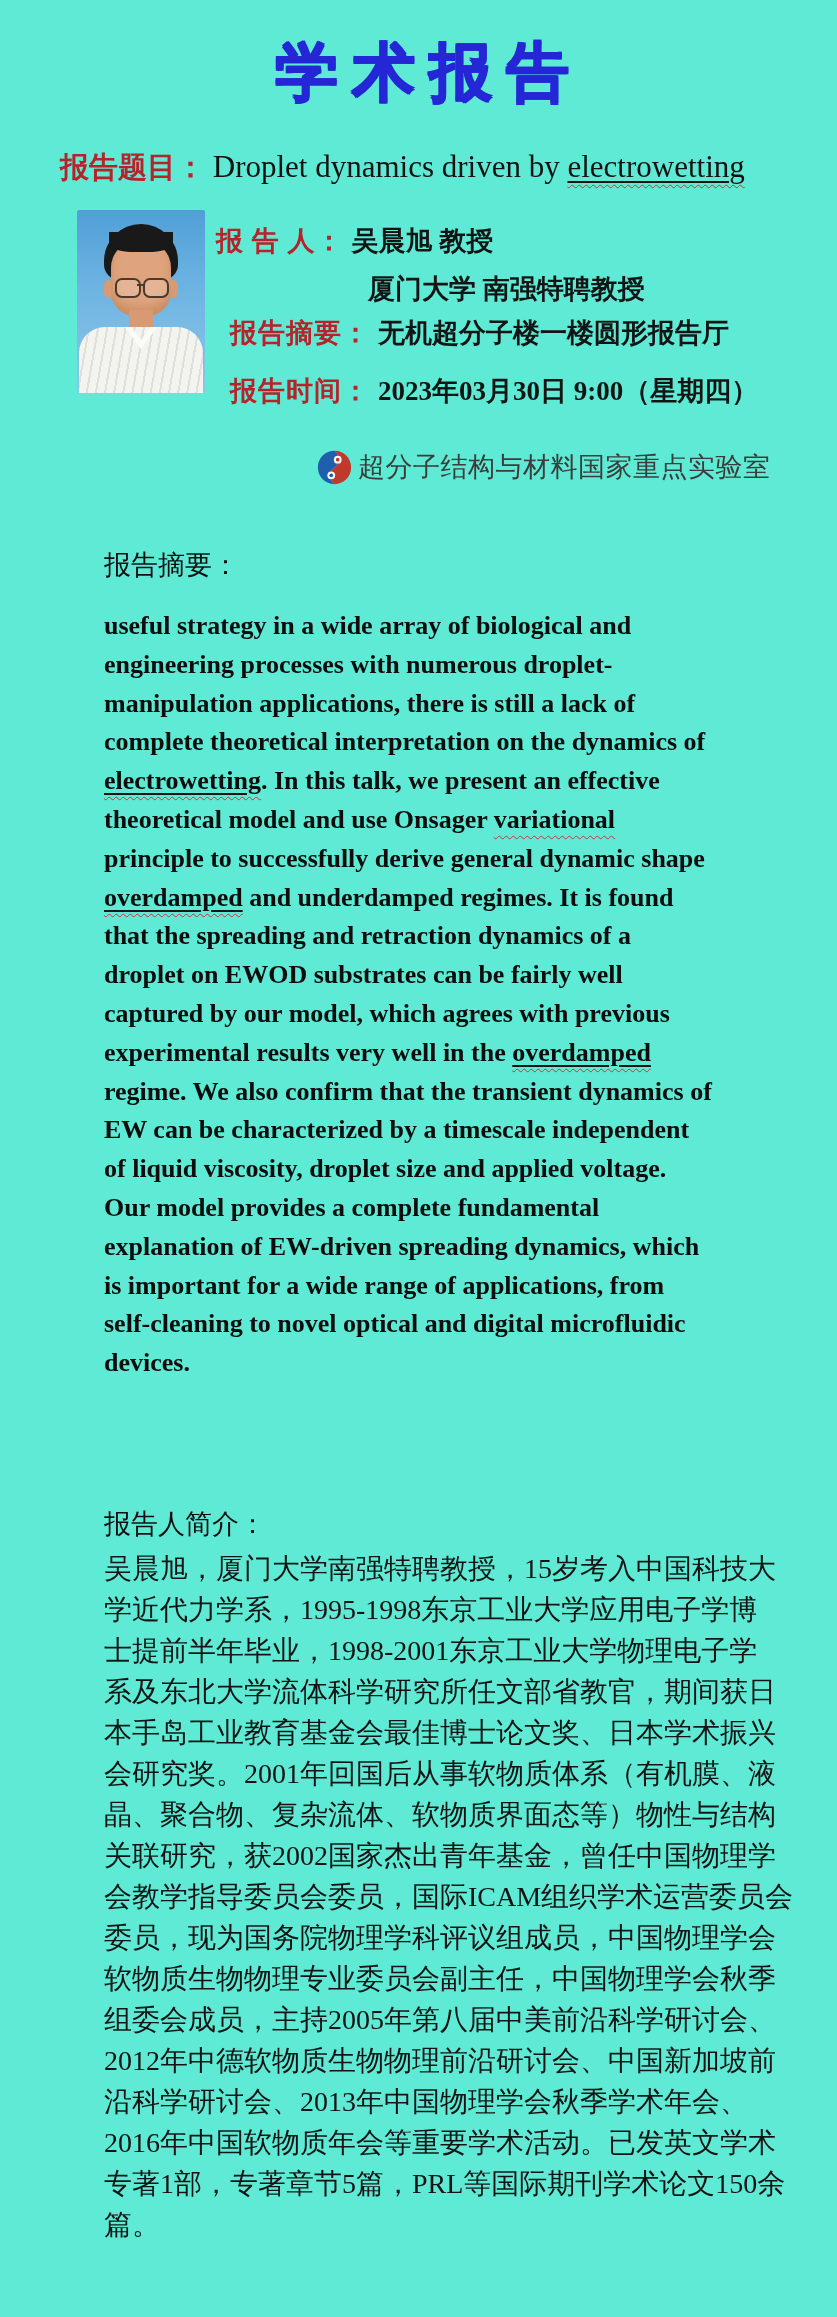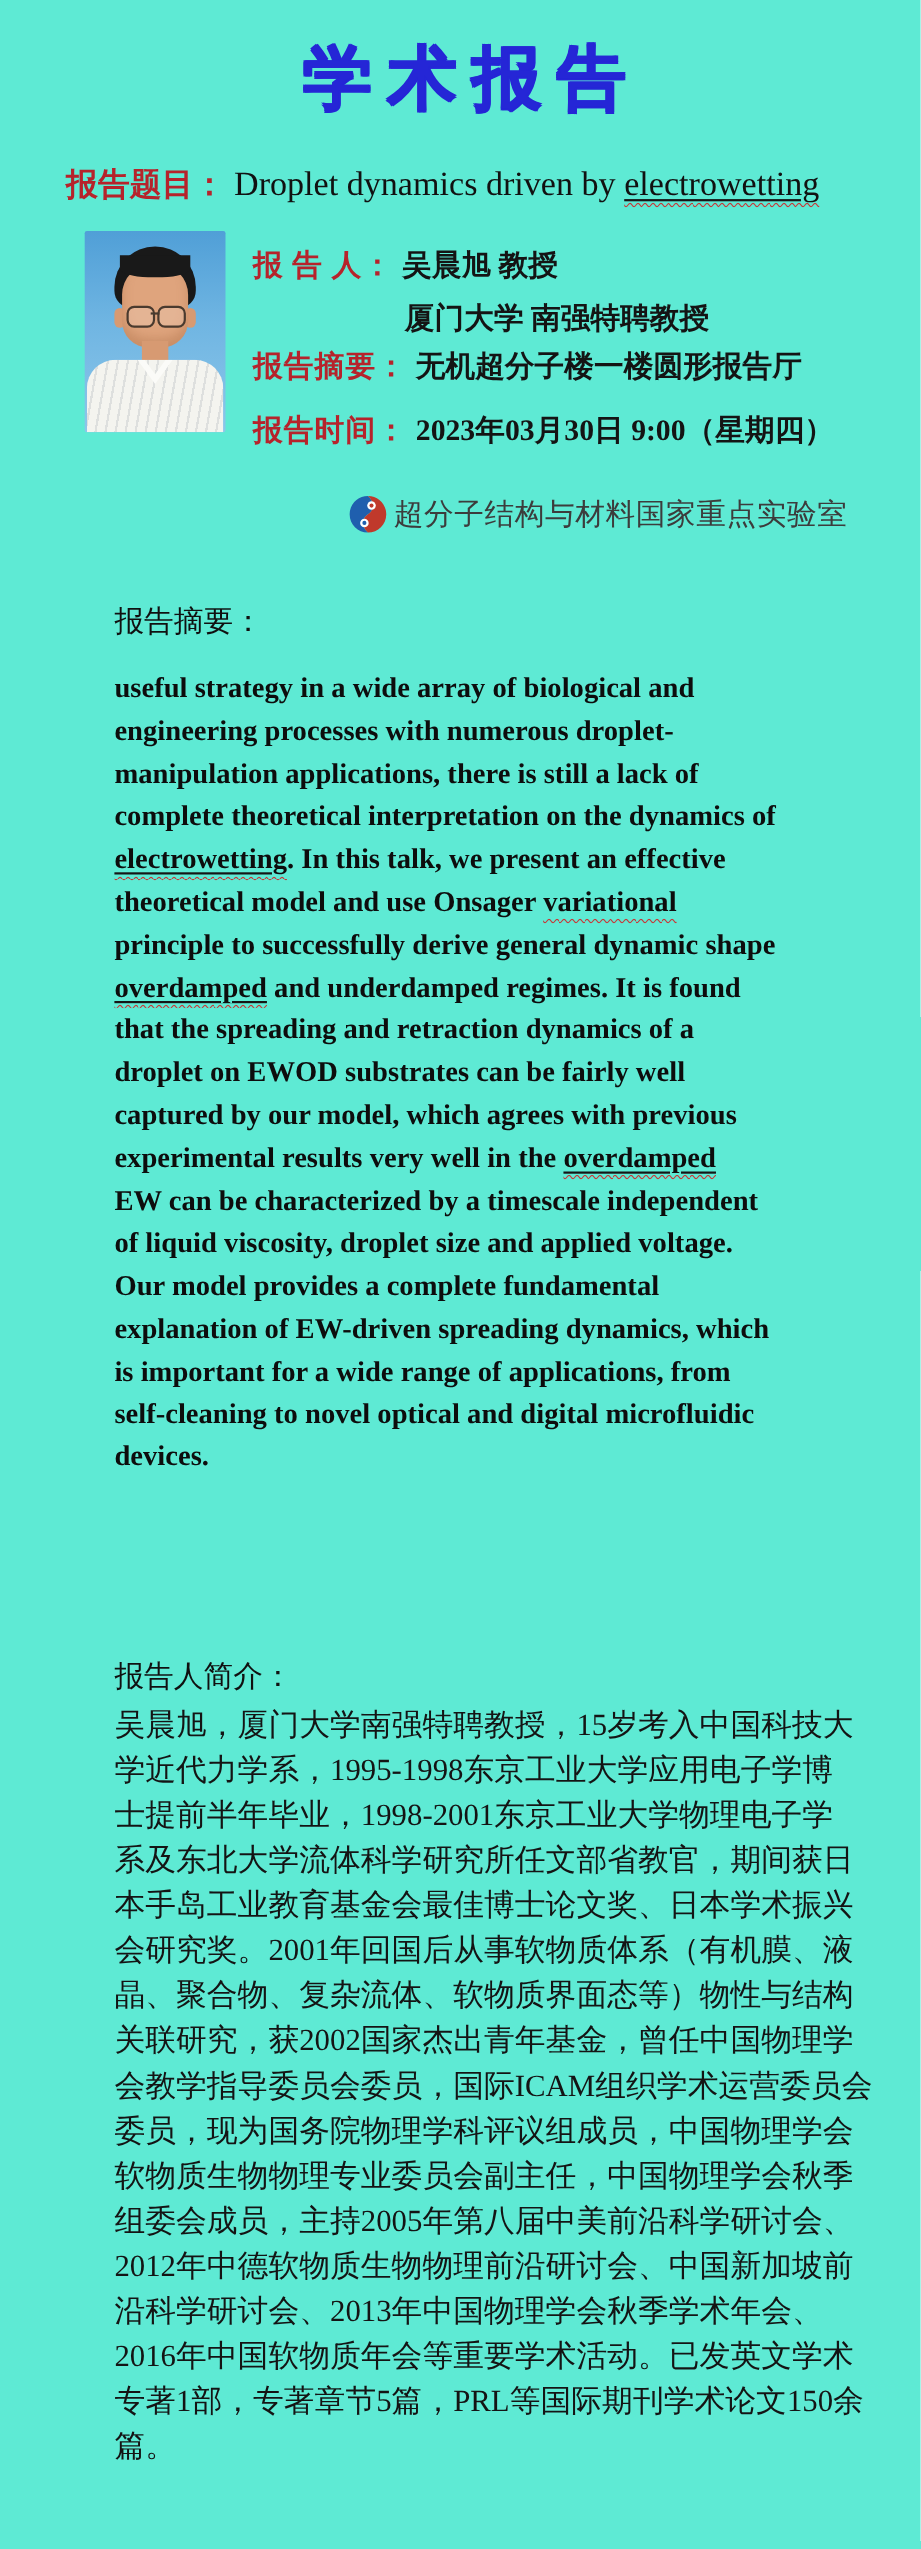--- a/index.html
+++ b/index.html
@@ -35,21 +35,21 @@
   .photo .neck{position:absolute;top:100px;left:52px;width:24px;height:22px;background:#d79a72;}
   .photo .shirt{position:absolute;bottom:0;left:2px;width:124px;height:66px;background:#f4f4ef;
     border-radius:26px 26px 0 0;
     background-image:repeating-linear-gradient(100deg,rgba(180,185,190,.35) 0 2px,transparent 2px 9px);}
   .photo .collar{position:absolute;bottom:44px;left:48px;width:32px;height:22px;background:#fbfbf8;
     clip-path:polygon(0 0,50% 100%,100% 0,80% 0,50% 60%,20% 0);}
 
   
   .info-row{position:absolute;white-space:nowrap;font-size:27px;line-height:34px;font-weight:bold;color:#141414;}
   .info-row .red-label{letter-spacing:1px;}
-  #row-speaker{left:230px;top:224px;}
+  #row-speaker{left:216px;top:224px;}
   #row-affil{left:368px;top:272px;}
   #row-location{left:230px;top:316px;}
   #row-time{left:230px;top:374px;}
   .info-val{margin-left:8px;}
 
   
   .lab-row{position:absolute;left:314px;top:449px;display:flex;align-items:center;}
   .lab-row svg{width:41px;height:37px;display:block;}
   .lab-name{font-size:27px;color:#3c3c3c;margin-left:3px;letter-spacing:.5px;line-height:37px;}
 
@@ -124,20 +124,21 @@
       <div class="abs-line"><span>manipulation applications, there is still a lack of</span></div>
       <div class="abs-line"><span>complete theoretical interpretation on the dynamics of</span></div>
       <div class="abs-line"><span class="u-solid"><span class="u-wavy">electrowetting</span></span><span>. In this talk, we present an effective</span></div>
       <div class="abs-line"><span>theoretical model and use Onsager </span><span><span class="u-wavy">variational</span></span></div>
       <div class="abs-line"><span>principle to successfully derive general dynamic shape</span></div>
       <div class="abs-line"><span class="u-solid"><span class="u-wavy">overdamped</span></span><span> and underdamped regimes. It is found</span></div>
       <div class="abs-line"><span>that the spreading and retraction dynamics of a</span></div>
       <div class="abs-line"><span>droplet on EWOD substrates can be fairly well</span></div>
       <div class="abs-line"><span>captured by our model, which agrees with previous</span></div>
       <div class="abs-line"><span>experimental results very well in the </span><span class="u-solid"><span class="u-wavy">overdamped</span></span></div>
+      <div class="abs-line"><span>regime. We also confirm that the transient dynamics of</span></div>
       <div class="abs-line"><span>EW can be characterized by a timescale independent</span></div>
       <div class="abs-line"><span>of liquid viscosity, droplet size and applied voltage.</span></div>
       <div class="abs-line"><span>Our model provides a complete fundamental</span></div>
       <div class="abs-line"><span>explanation of EW-driven spreading dynamics, which</span></div>
       <div class="abs-line"><span>is important for a wide range of applications, from</span></div>
       <div class="abs-line"><span>self-cleaning to novel optical and digital microfluidic</span></div>
       <div class="abs-line"><span>devices.</span></div>
     </div>
 
   <div class="bio-heading">报告人简介：</div>

